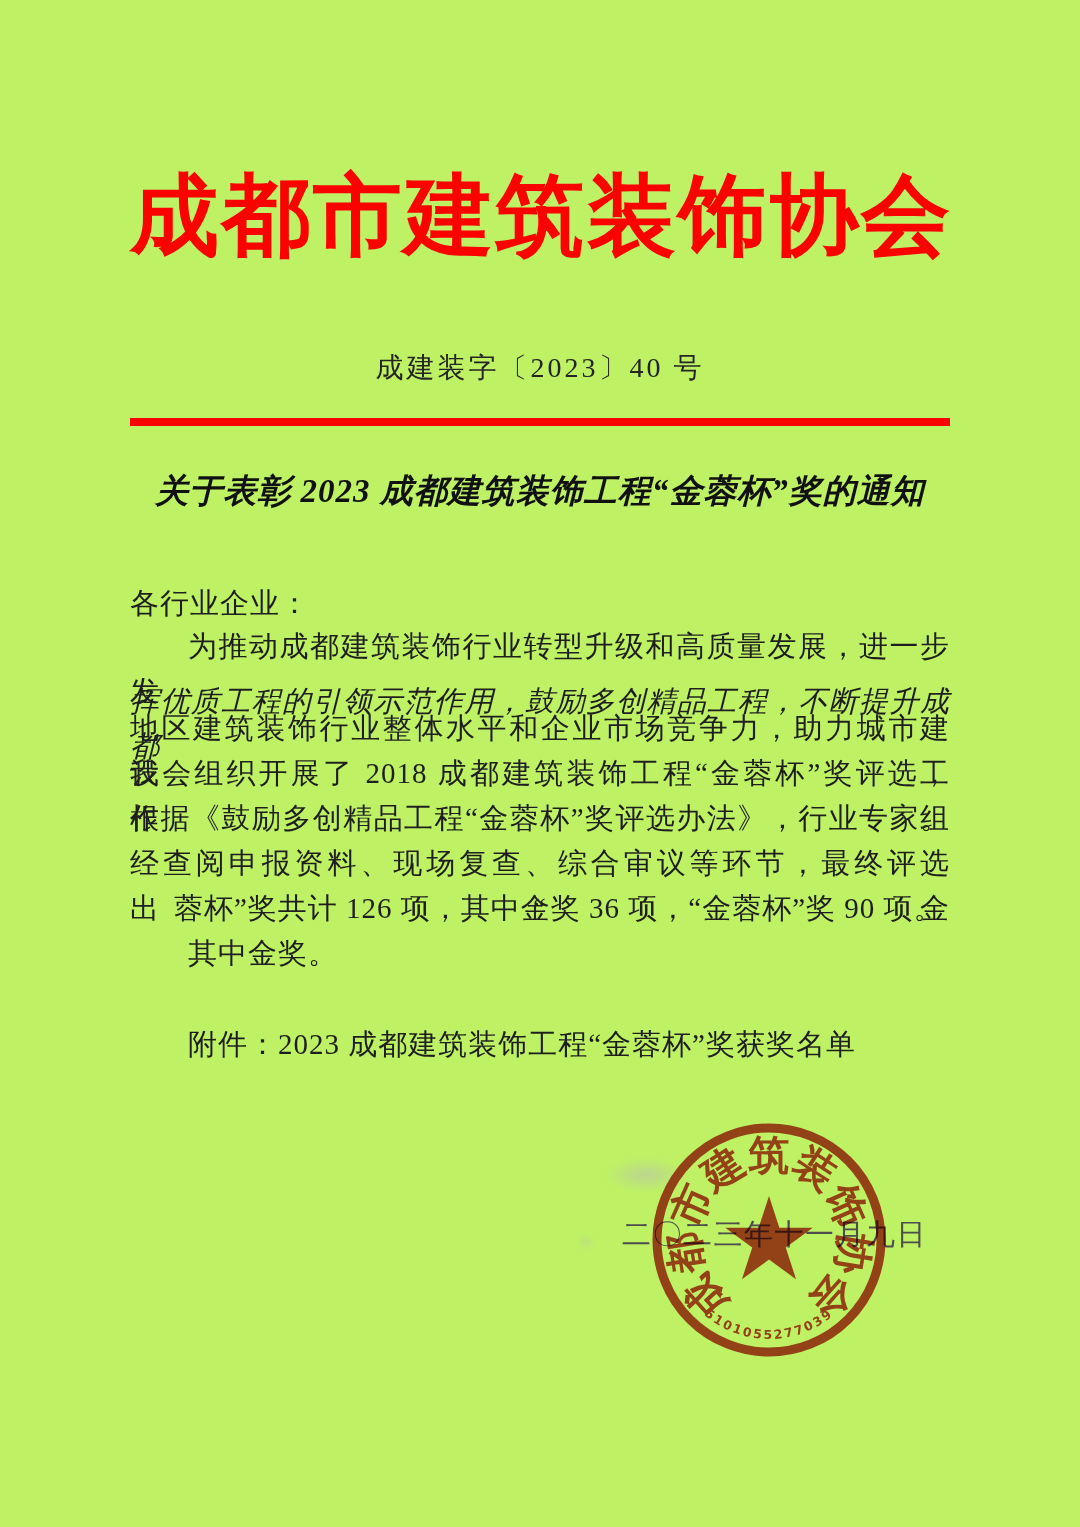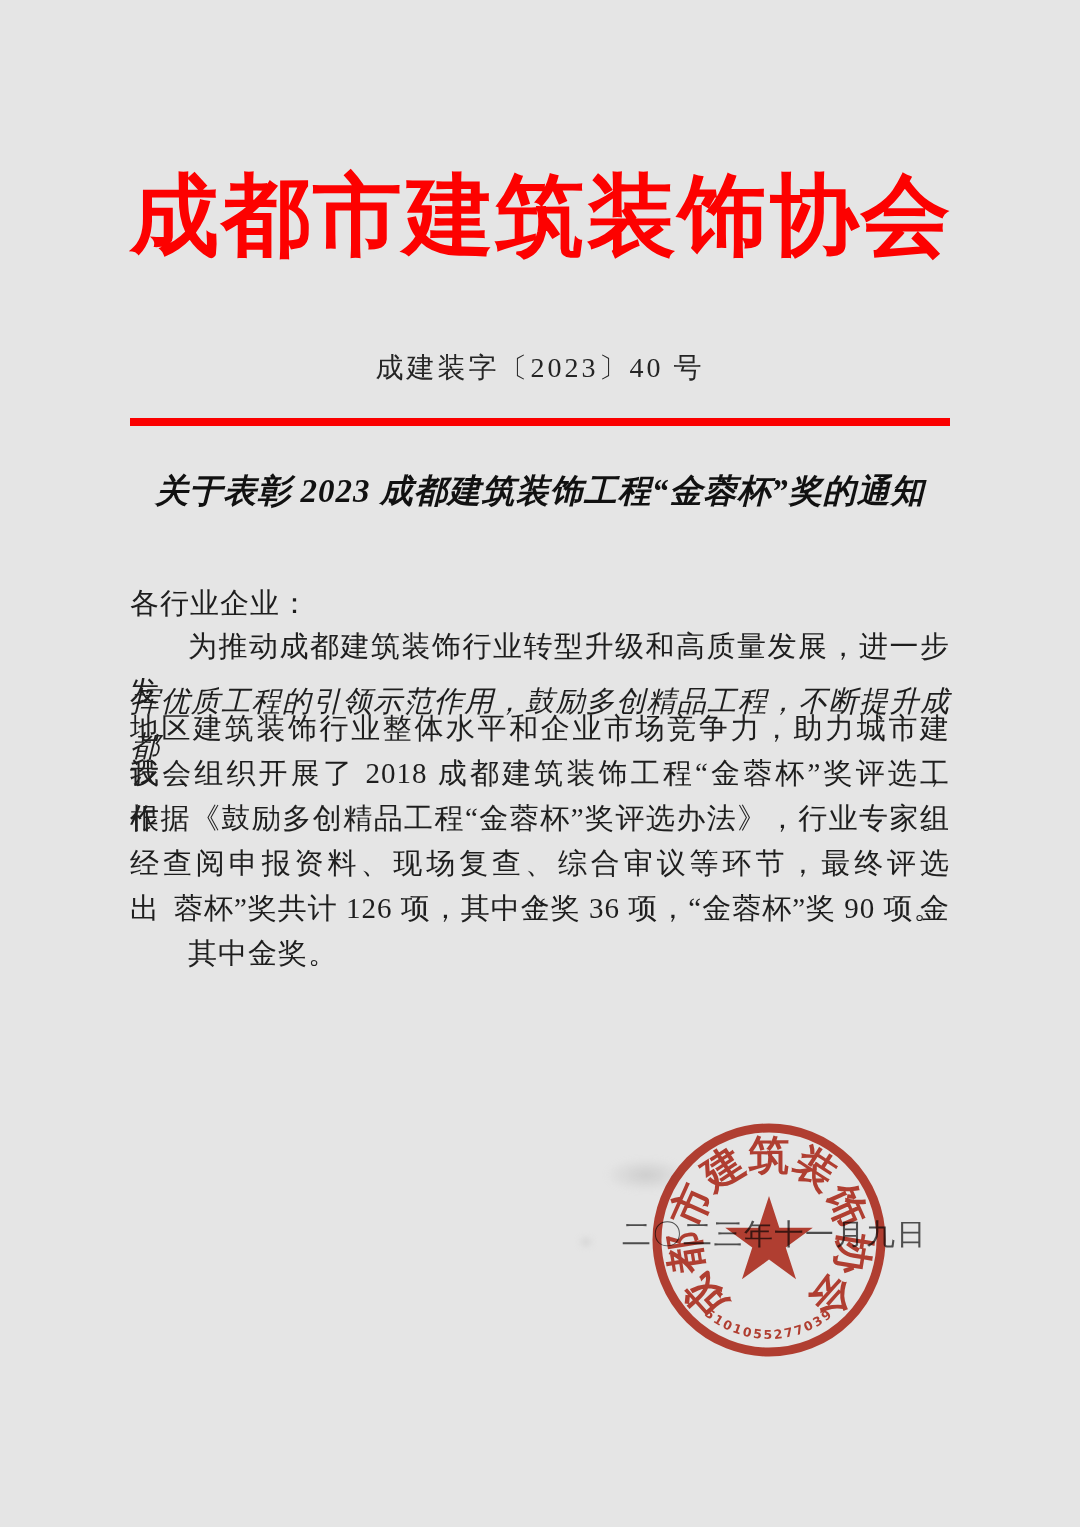--- a/index.html
+++ b/index.html
@@ -1,19 +1,19 @@
 <!DOCTYPE html>
 <html><head>
 <meta charset="utf-8">
 <style>
   html,body{margin:0;padding:0;background:#ffffff;}
   #page{
     position:relative;
     width:1080px;height:1527px;
-    background:#e5e5e5;
+    background:#bef264;
     overflow:hidden;
     font-family:"Liberation Serif","DejaVu Serif",serif;
   }
   
   #letterhead{
     position:absolute;left:130px;top:168px;width:820px;height:100px;
     font-size:89px;line-height:97px;font-weight:bold;
     text-align:justify;text-align-last:justify;text-justify:inter-character;
     white-space:normal;
   }
@@ -90,20 +90,21 @@
       <div class="doc-line just indent" style="top: 616px; margin-top: 8px;">为推动成都建筑装饰行业转型升级和高质量发展，进一步发</div>
       <div class="doc-line just" style="top: 679px; font-style: italic;">挥优质工程的引领示范作用，鼓励多创精品工程，不断提升成都</div>
       <div class="doc-line just" style="top: 706px;">地区建筑装饰行业整体水平和企业市场竞争力，助力城市建设，</div>
       <div class="doc-line just" style="top: 751px;">我会组织开展了 2018 成都建筑装饰工程“金蓉杯”奖评选工作。</div>
       <div class="doc-line just" style="top: 796px;">根据《鼓励多创精品工程“金蓉杯”奖评选办法》，行业专家组</div>
       <div class="doc-line just" style="top: 841px;">经查阅申报资料、现场复查、综合审议等环节，最终评选出“金</div>
       <div class="doc-line" style="top: 886px; margin-left: 44px;">蓉杯”奖共计 126 项，其中金奖 36 项，“金蓉杯”奖 90 项。</div>
       <div class="doc-line indent" style="top: 931px;">其中金奖。</div>
     </div>
 
+  <div id="attachment">附件：2023 成都建筑装饰工程“金蓉杯”奖获奖名单</div>
 
   <div id="date-line">二〇二三年十一月九日</div>
 
   <div id="smudge-1" class="smudge"></div>
   <div id="smudge-2" class="smudge"></div>
 
   <svg id="seal" viewBox="0 0 256 256">
       <circle cx="128" cy="128" r="112" fill="none" stroke="#c13b2b" stroke-width="9"></circle>
       <polygon points="128.00,84.00 138.35,115.76 171.75,115.79 144.74,135.44 155.04,167.21 128.00,147.60 100.96,167.21 111.26,135.44 84.25,115.79 117.65,115.76" fill="#c13b2b"></polygon>
       <text x="128" y="43" text-anchor="middle" dominant-baseline="central" font-size="41" font-weight="bold" font-family="&quot;Liberation Serif&quot;,&quot;DejaVu Serif&quot;,serif" fill="#c13b2b" transform="rotate(-132 128 128)">成</text>

